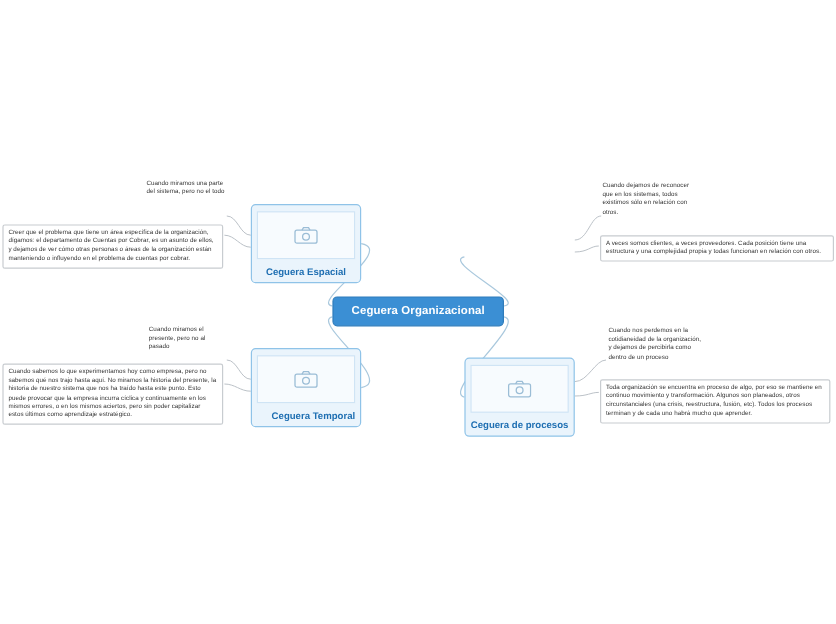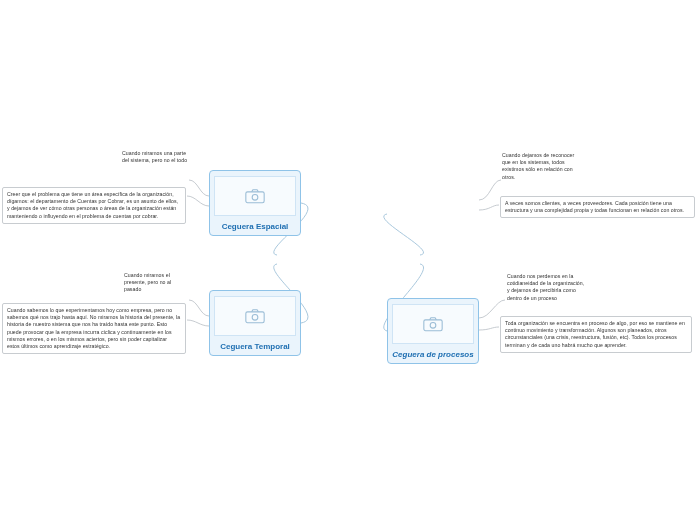--- a/index.html
+++ b/index.html
@@ -87,22 +87,22 @@
     color: #1f6fb2;
     font-size: 8px;
     font-weight: bold;
     text-align: center;
     line-height: 10px;
     white-space: nowrap;
   }
 
   #topic-espacial  { left: 209px; top: 170px; }
   #topic-relacional{ left: 387px; top: 181px; }
-  #topic-temporal  { left: 209px; top: 290px; }
-  #topic-procesos  { left: 387px; top: 298px; font-style: italic; }
+  #topic-temporal  { left: 209px; top: 290px; align-items: flex-end; }
+  #topic-procesos  { left: 387px; top: 298px; }
 
   
   .note {
     position: absolute;
     box-sizing: border-box;
     color: #333333;
     font-size: 5.2px;
     line-height: 7.2px;
     letter-spacing: 0.05px;
     text-align: left;
@@ -146,20 +146,23 @@
     <path d="M209,206 C200,206 196,196 187,196" fill="none" stroke="#b8bec4" stroke-width="0.8"></path>
     <path d="M209,316 C200,316 198,300 189,300" fill="none" stroke="#b8bec4" stroke-width="0.8"></path>
     <path d="M209,326 C200,326 196,320 187,320" fill="none" stroke="#b8bec4" stroke-width="0.8"></path>
 
     <path d="M479,200 C490,200 492,180 501,180" fill="none" stroke="#b8bec4" stroke-width="0.8"></path>
     <path d="M479,210 C490,210 492,205 499,205" fill="none" stroke="#b8bec4" stroke-width="0.8"></path>
     <path d="M479,318 C490,318 496,300 505,300" fill="none" stroke="#b8bec4" stroke-width="0.8"></path>
     <path d="M479,330 C490,330 492,327 499,327" fill="none" stroke="#b8bec4" stroke-width="0.8"></path>
   </svg>
 
+  <div class="center-node">
+    <span class="label">Ceguera Organizacional</span>
+  </div>
 
   <div class="topic" id="topic-espacial">
     <div class="thumb">
       <svg class="cam" viewBox="0 0 24 18">
         <rect x="1" y="4" width="22" height="13" rx="2" fill="none" stroke="#9bbdd6" stroke-width="1.3"></rect>
         <path d="M8,4 L9.5,1.5 L14.5,1.5 L16,4" fill="none" stroke="#9bbdd6" stroke-width="1.3"></path>
         <circle cx="12" cy="10.5" r="3.4" fill="none" stroke="#9bbdd6" stroke-width="1.3"></circle>
       </svg>
     </div>
     <div class="label">Ceguera Espacial</div>

